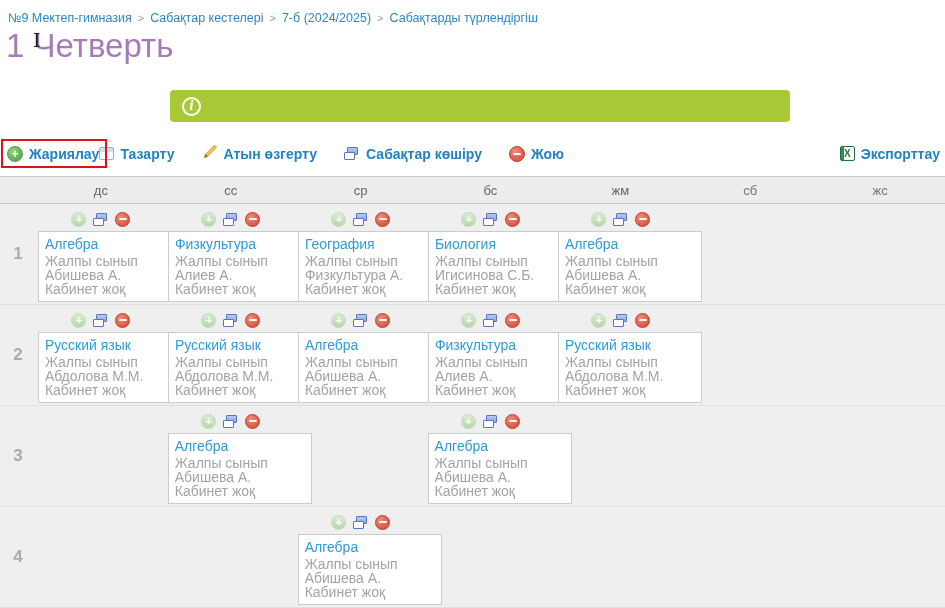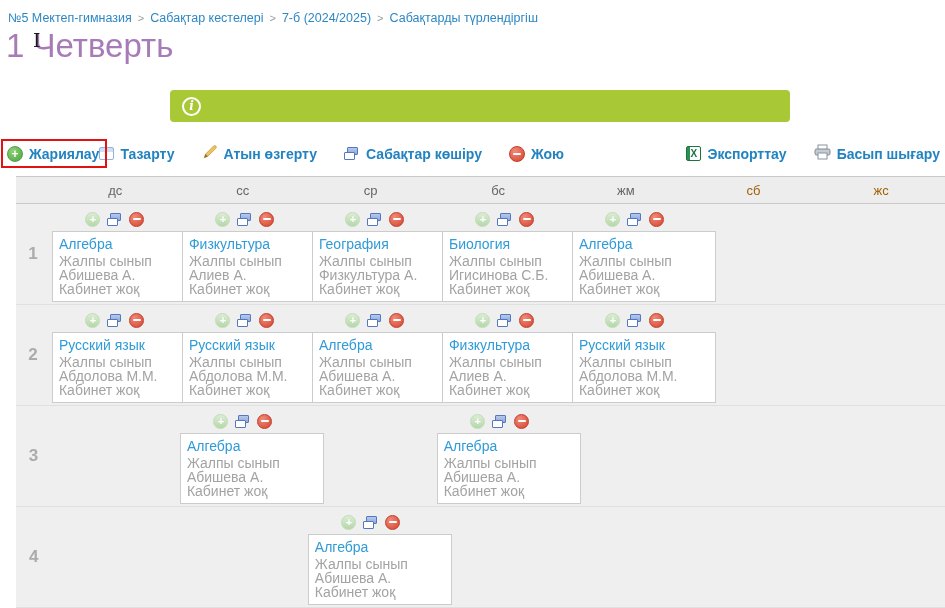--- a/index.html
+++ b/index.html
@@ -48,27 +48,27 @@
   .icon-copy .b { position:absolute; left:3px; top:0; width:11px; height:8px; border-radius:1px;
       background:linear-gradient(#b7c9ec,#8da9dd); border:1px solid #5577c0; }
   .icon-copy .f { position:absolute; left:0; top:5px; width:11px; height:8px; border-radius:1px;
       background:#fff; border:1px solid #5577c0; }
   .icon-excel { width:15px; height:15px; border:1px solid #1e7145; border-radius:2px;
       background:linear-gradient(to right, #2a9153 0 3px, #fff 3px);
       display:flex; align-items:center; justify-content:center;
       color:#1e7145; font-weight:bold; font-size:10px; }
 
   
-  .grid { margin-top:13px;padding-left:16px; }
+  .grid { margin-top:13px; }
   .grid-header { height:28px; background:#ededed; border-top:1px solid #c8c8c8;
       border-bottom:1px solid #c8c8c8; display:flex; align-items:center;
       font-size:13px; color:#666; }
   .gh-spacer { width:36px; }
   .gh-cell { width:130px; text-align:center; }
-  .gh-cell.weekend { color:#a16207; }
+  .gh-cell.weekend { color:#737373; }
 
   .grid-body { background:#efefef; min-height:405px; }
   .t-row { display:flex; border-bottom:1px solid #e0e0e0; min-height:101px; }
   .row-number { width:36px; display:flex; align-items:center; justify-content:center;
       color:#ababab; font-weight:bold; font-size:17px; }
   .cell { width:130px; padding-top:7px; display:flex; flex-direction:column; }
   .cell-icons { height:16px; display:flex; gap:7px; align-items:center;
       justify-content:center; margin-bottom:4px; }
   .ic-plus { width:15px; height:15px; font-size:11px; line-height:15px;
       background:linear-gradient(#dcecd5,#b5d8a9); border:1px solid #c0dcb6; }
@@ -78,21 +78,21 @@
 
   .card { width:144px; margin-left:2px; background:#fff; border:1px solid #ccc;
       padding:4px 6px 5px 6px; cursor:pointer; }
   .card .subject { color:#2f9bd7; font-size:14px; margin-bottom:2px; }
   .card .line { color:#a3a3a3; font-size:14px; line-height:14px; }
 </style>
 </head>
 <body>
 
 <div class="breadcrumb">
-  <a href="#">№5 Мектеп-гимназия</a><span class="sep">&gt;</span><a href="#">Сабақтар кестелері</a><span class="sep">&gt;</span><a href="#">7-б (2024/2025)</a><span class="sep">&gt;</span><a href="#">Сабақтарды түрлендіргіш</a>
+  <a href="#">№9 Мектеп-гимназия</a><span class="sep">&gt;</span><a href="#">Сабақтар кестелері</a><span class="sep">&gt;</span><a href="#">7-б (2024/2025)</a><span class="sep">&gt;</span><a href="#">Сабақтарды түрлендіргіш</a>
 </div>
 
 <div class="title-wrap">
   <h1 class="page-title">1 Четверть</h1>
   <span class="ibeam">I</span>
 </div>
 
 <div class="alert">
   <span class="alert-icon">i</span>
 </div>
@@ -125,28 +125,20 @@
   </span>
   <span class="tool">
     <span class="ic-circle ic-minus-strong">
         <i></i>
       </span>
     <span>Жою</span>
   </span>
   <span class="tool push">
     <span class="icon-excel">X</span>
     <span>Экспорттау</span>
-  </span>
-  <span class="tool">
-    <span><svg width="17" height="16" viewBox="0 0 17 16">
-          <rect x="4" y="1" width="9" height="4.5" fill="#fff" stroke="#8a94a0"></rect>
-          <rect x="1" y="5" width="15" height="6" rx="1.5" fill="#c3ccd4" stroke="#7d8894"></rect>
-          <rect x="4" y="9" width="9" height="6" fill="#fff" stroke="#8a94a0"></rect>
-        </svg></span>
-    <span>Басып шығару</span>
   </span>
 </div>
 
 <div class="grid">
   <div class="grid-header">
     <div class="gh-spacer"></div>
     <div class="gh-cell">дс</div>
     <div class="gh-cell">сс</div>
     <div class="gh-cell">ср</div>
     <div class="gh-cell">бс</div>

